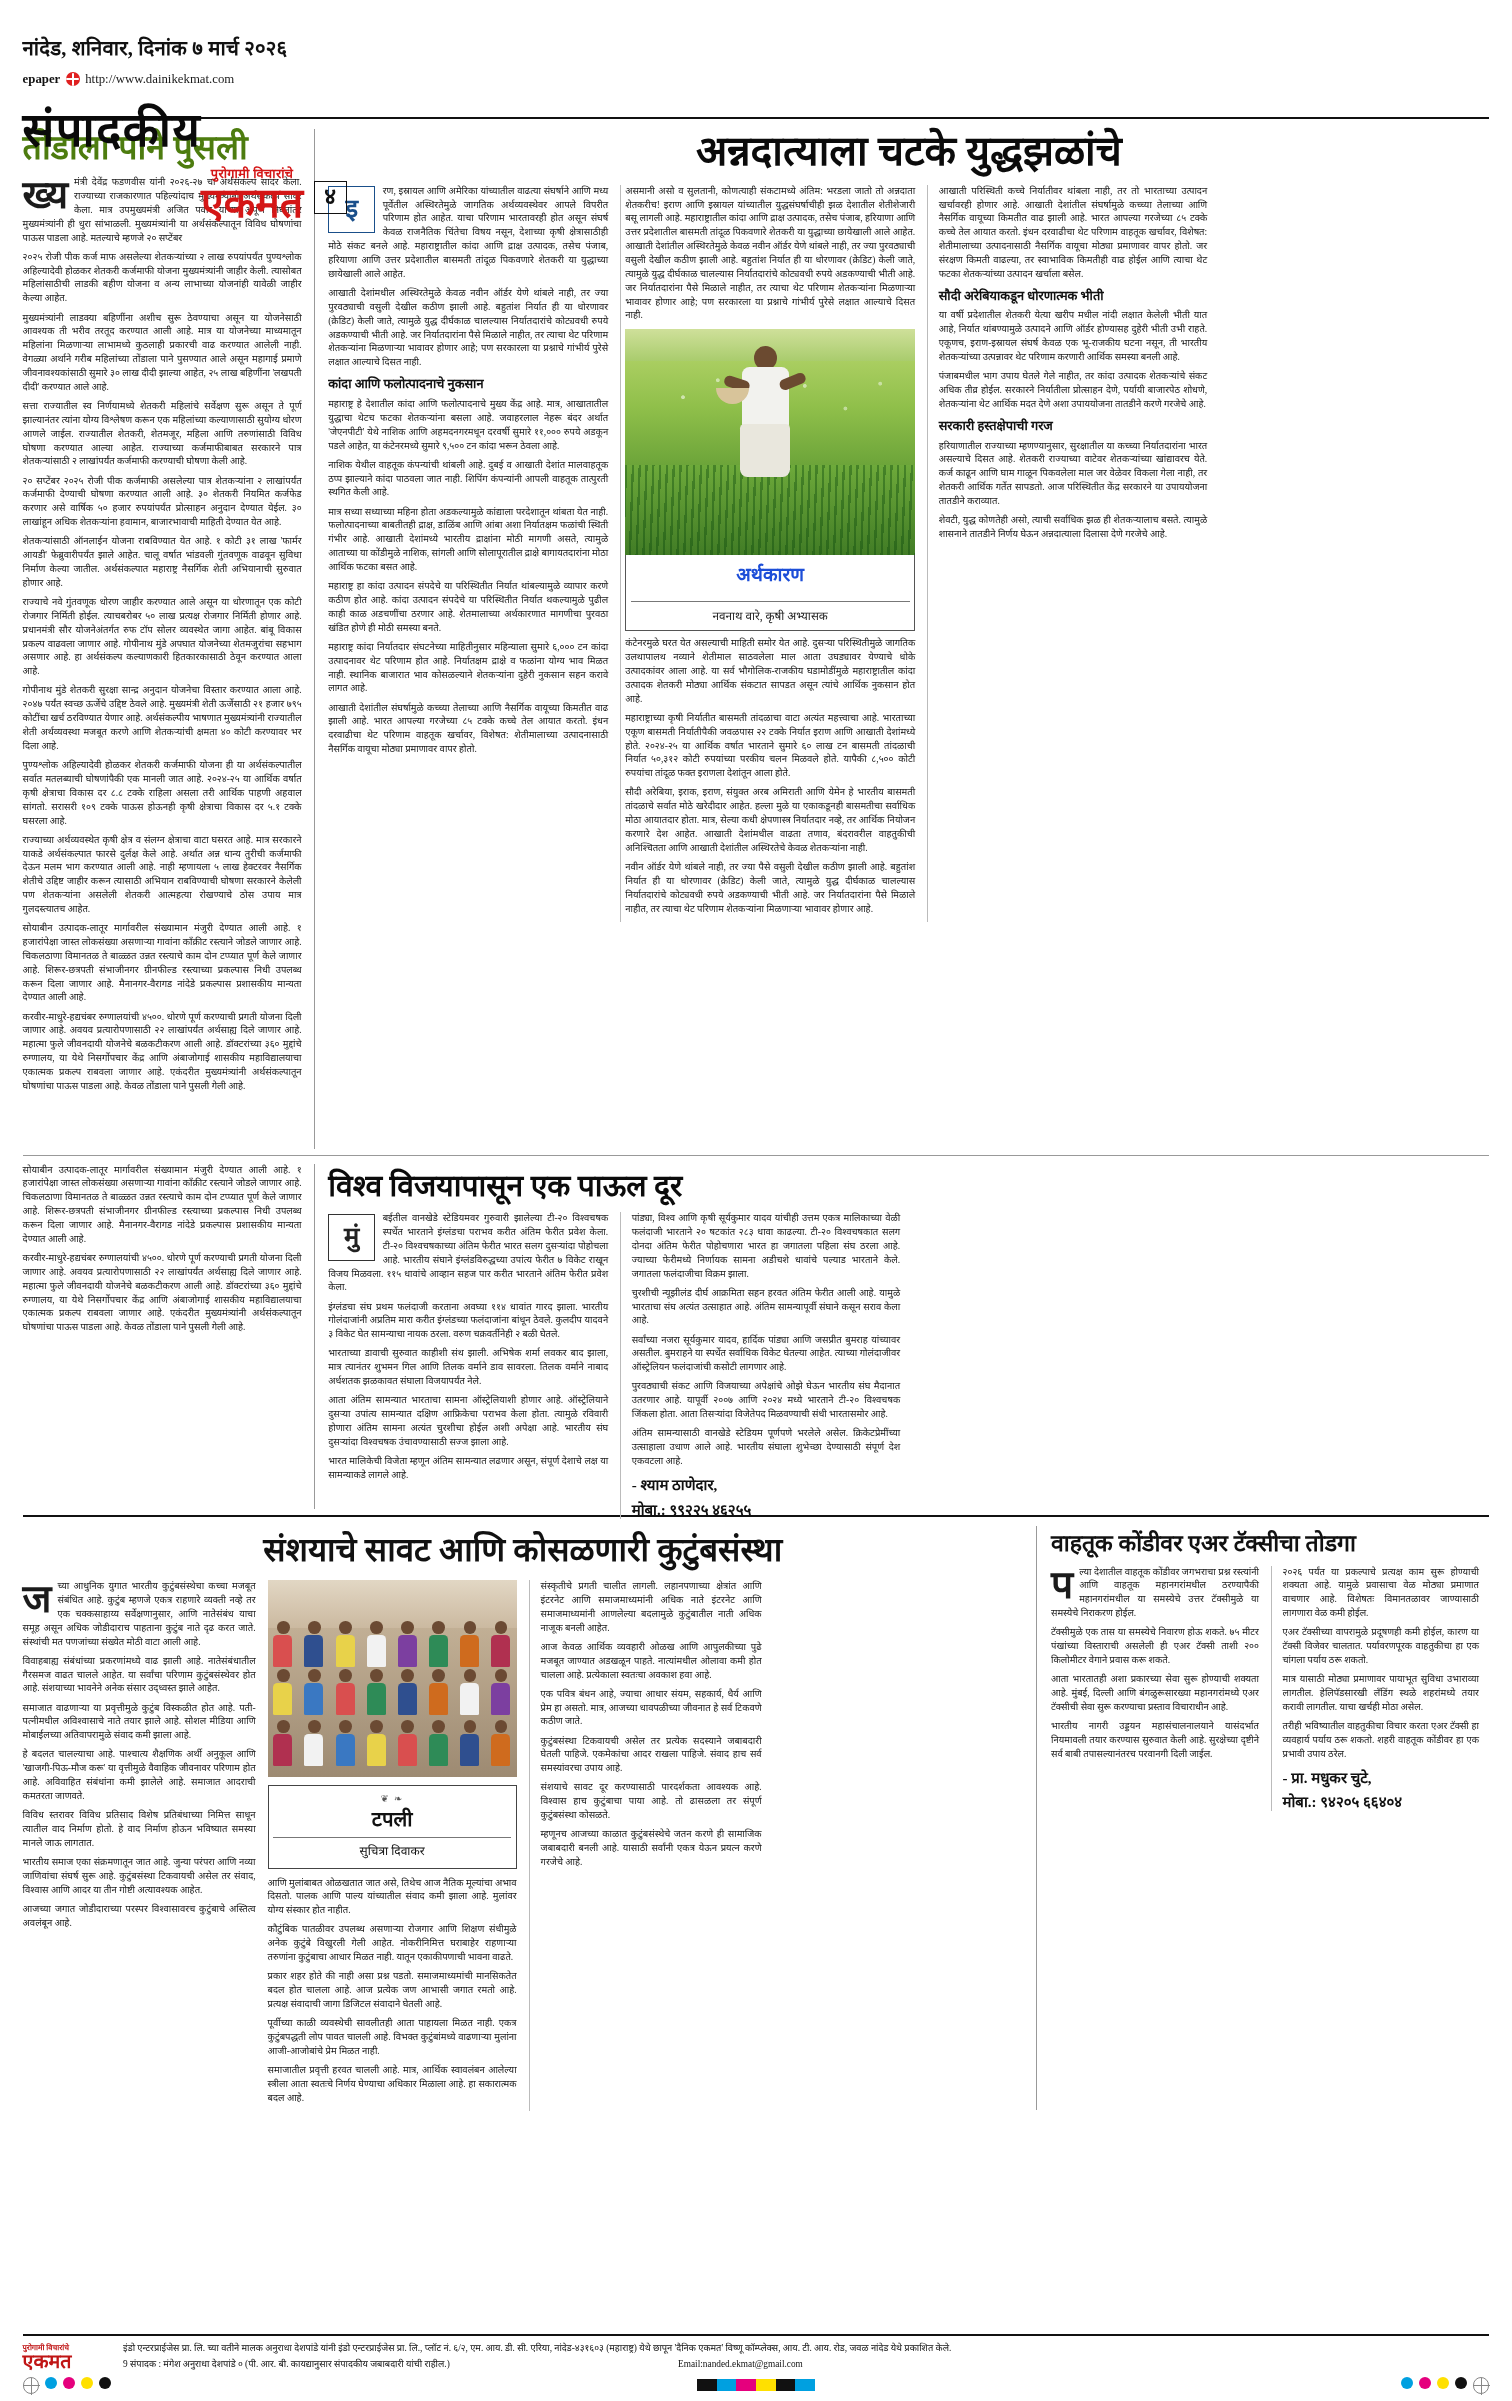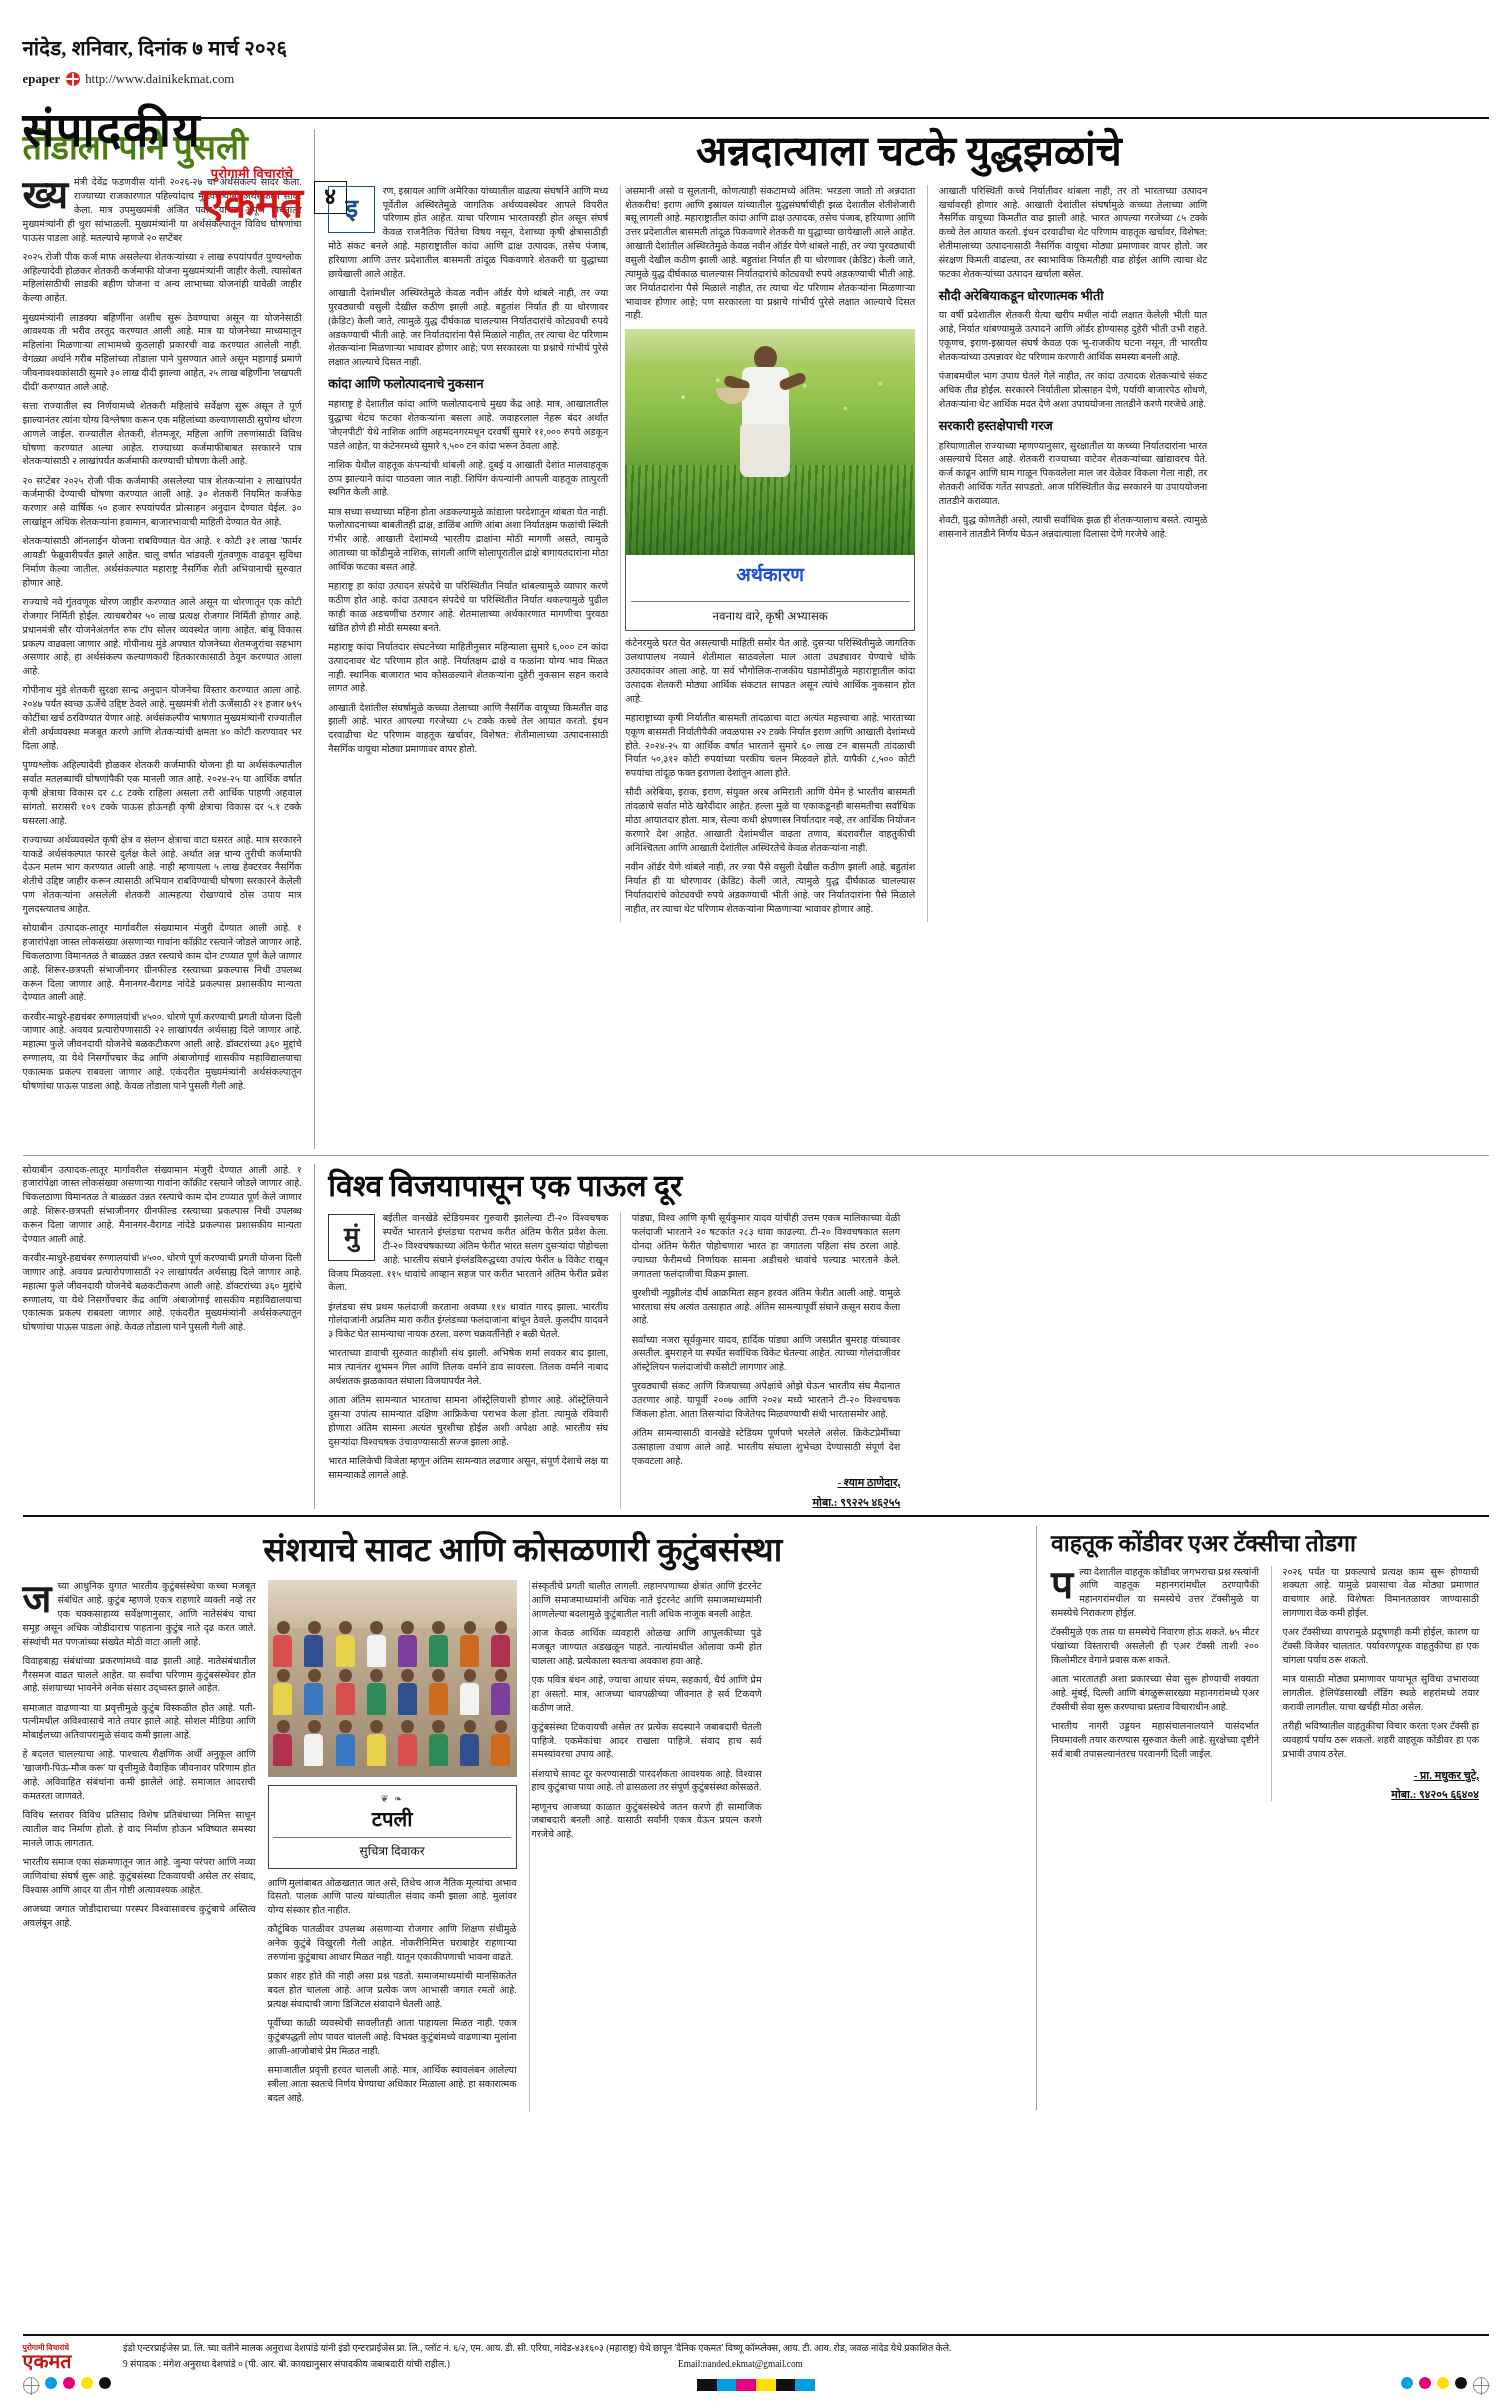--- a/index.html
+++ b/index.html
@@ -274,25 +274,23 @@
   .s2-right { flex: 1; padding-left: 13.6px; }
   .headline-2 {
     font-size: 30px;
     font-weight: bold;
     margin-bottom: 7.5px;
     color:#0b0b0b;
   }
   .s2-cols { display:flex; gap:12px; }
   .s2-c { width: 280px; }
   .sign {
-    text-align: right;
-    font-weight: bold;
-    font-size: 11px;
+    font-weight: bold;
+    font-size: 15px;
     margin-top: 4.5px;
-    text-decoration: underline;
   }
 
   
   .sec3 {
     border-top: 2.3px solid #111;
     margin-top: 6px;
     padding-top: 9px;
     display:flex;
     height: 595px;
   }
@@ -659,21 +657,21 @@
           </div>
           <div class="col-text">
             <p>आणि मुलांबाबत ओळखतात जात असे, तिथेच आज नैतिक मूल्यांचा अभाव दिसतो. पालक आणि पाल्य यांच्यातील संवाद कमी झाला आहे. मुलांवर योग्य संस्कार होत नाहीत.</p>
             <p>कौटुंबिक पातळीवर उपलब्ध असणाऱ्या रोजगार आणि शिक्षण संधीमुळे अनेक कुटुंबे विखुरली गेली आहेत. नोकरीनिमित्त घराबाहेर राहणाऱ्या तरुणांना कुटुंबाचा आधार मिळत नाही. यातून एकाकीपणाची भावना वाढते.</p>
             <p>प्रकार शहर होते की नाही असा प्रश्न पडतो. समाजमाध्यमांची मानसिकतेत बदल होत चालला आहे. आज प्रत्येक जण आभासी जगात रमतो आहे. प्रत्यक्ष संवादाची जागा डिजिटल संवादाने घेतली आहे.</p>
             <p>पूर्वीच्या काळी व्यवस्थेची सावलीतही आता पाहायला मिळत नाही. एकत्र कुटुंबपद्धती लोप पावत चालली आहे. विभक्त कुटुंबांमध्ये वाढणाऱ्या मुलांना आजी-आजोबांचे प्रेम मिळत नाही.</p>
             <p>समाजातील प्रवृत्ती हरवत चालली आहे. मात्र, आर्थिक स्वावलंबन आलेल्या स्त्रीला आता स्वतःचे निर्णय घेण्याचा अधिकार मिळाला आहे. हा सकारात्मक बदल आहे.</p>
           </div>
         </div>
 
-        <div class="s3-c divline" style="padding-left:2px">
+        <div class="s3-c divline" style="padding-left:11px">
           <div class="col-text">
             <p>संस्कृतीचे प्रगती चालीत लागली. लहानपणाच्या क्षेत्रांत आणि इंटरनेट आणि समाजमाध्यमांनी अधिक नाते इंटरनेट आणि समाजमाध्यमांनी आणलेल्या बदलामुळे कुटुंबातील नाती अधिक नाजूक बनली आहेत.</p>
             <p>आज केवळ आर्थिक व्यवहारी ओळख आणि आपुलकीच्या पुढे मजबूत जाण्यात अडखळून पाहते. नात्यांमधील ओलावा कमी होत चालला आहे. प्रत्येकाला स्वतःचा अवकाश हवा आहे.</p>
             <p>एक पवित्र बंधन आहे, ज्याचा आधार संयम, सहकार्य, धैर्य आणि प्रेम हा असतो. मात्र, आजच्या धावपळीच्या जीवनात हे सर्व टिकवणे कठीण जाते.</p>
             <p>कुटुंबसंस्था टिकवायची असेल तर प्रत्येक सदस्याने जबाबदारी घेतली पाहिजे. एकमेकांचा आदर राखला पाहिजे. संवाद हाच सर्व समस्यांवरचा उपाय आहे.</p>
             <p>संशयाचे सावट दूर करण्यासाठी पारदर्शकता आवश्यक आहे. विश्वास हाच कुटुंबाचा पाया आहे. तो ढासळला तर संपूर्ण कुटुंबसंस्था कोसळते.</p>
             <p>म्हणूनच आजच्या काळात कुटुंबसंस्थेचे जतन करणे ही सामाजिक जबाबदारी बनली आहे. यासाठी सर्वांनी एकत्र येऊन प्रयत्न करणे गरजेचे आहे.</p>
           </div>
         </div>
       </div>

